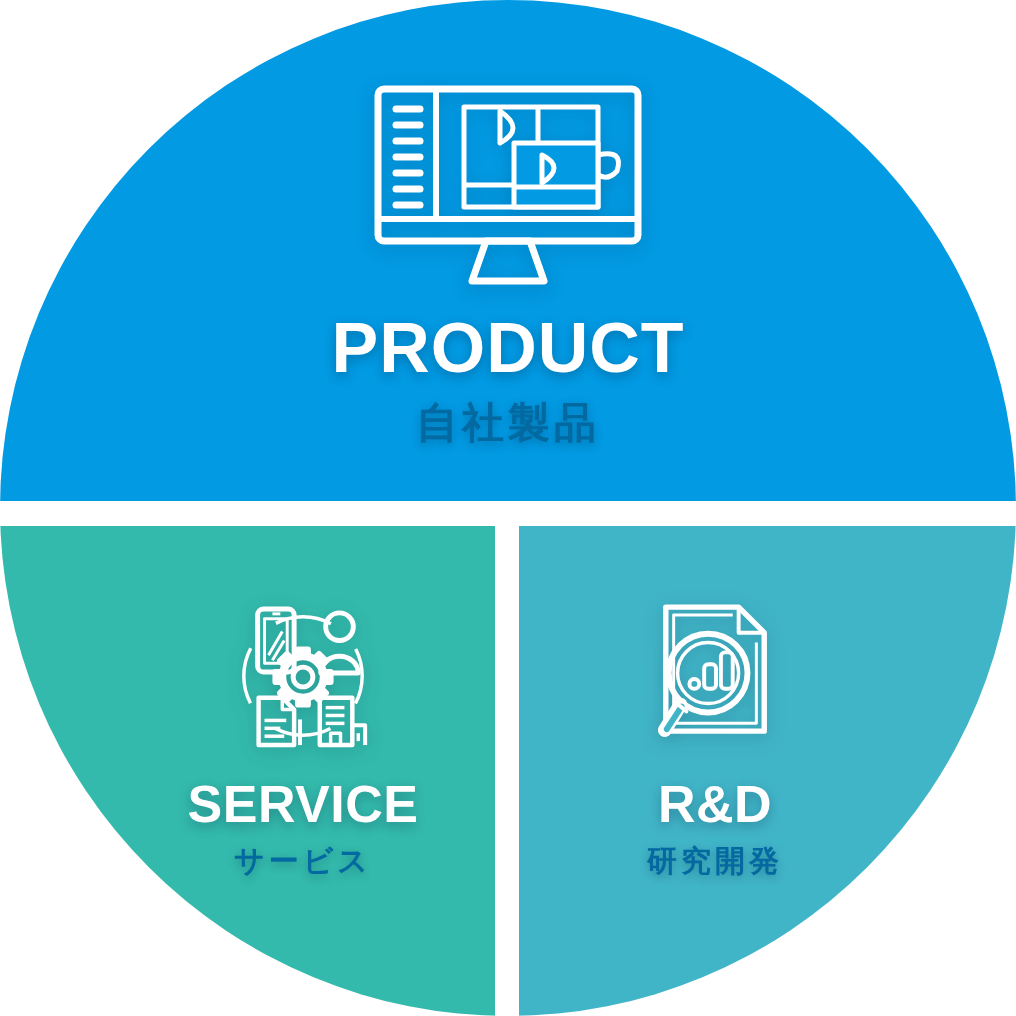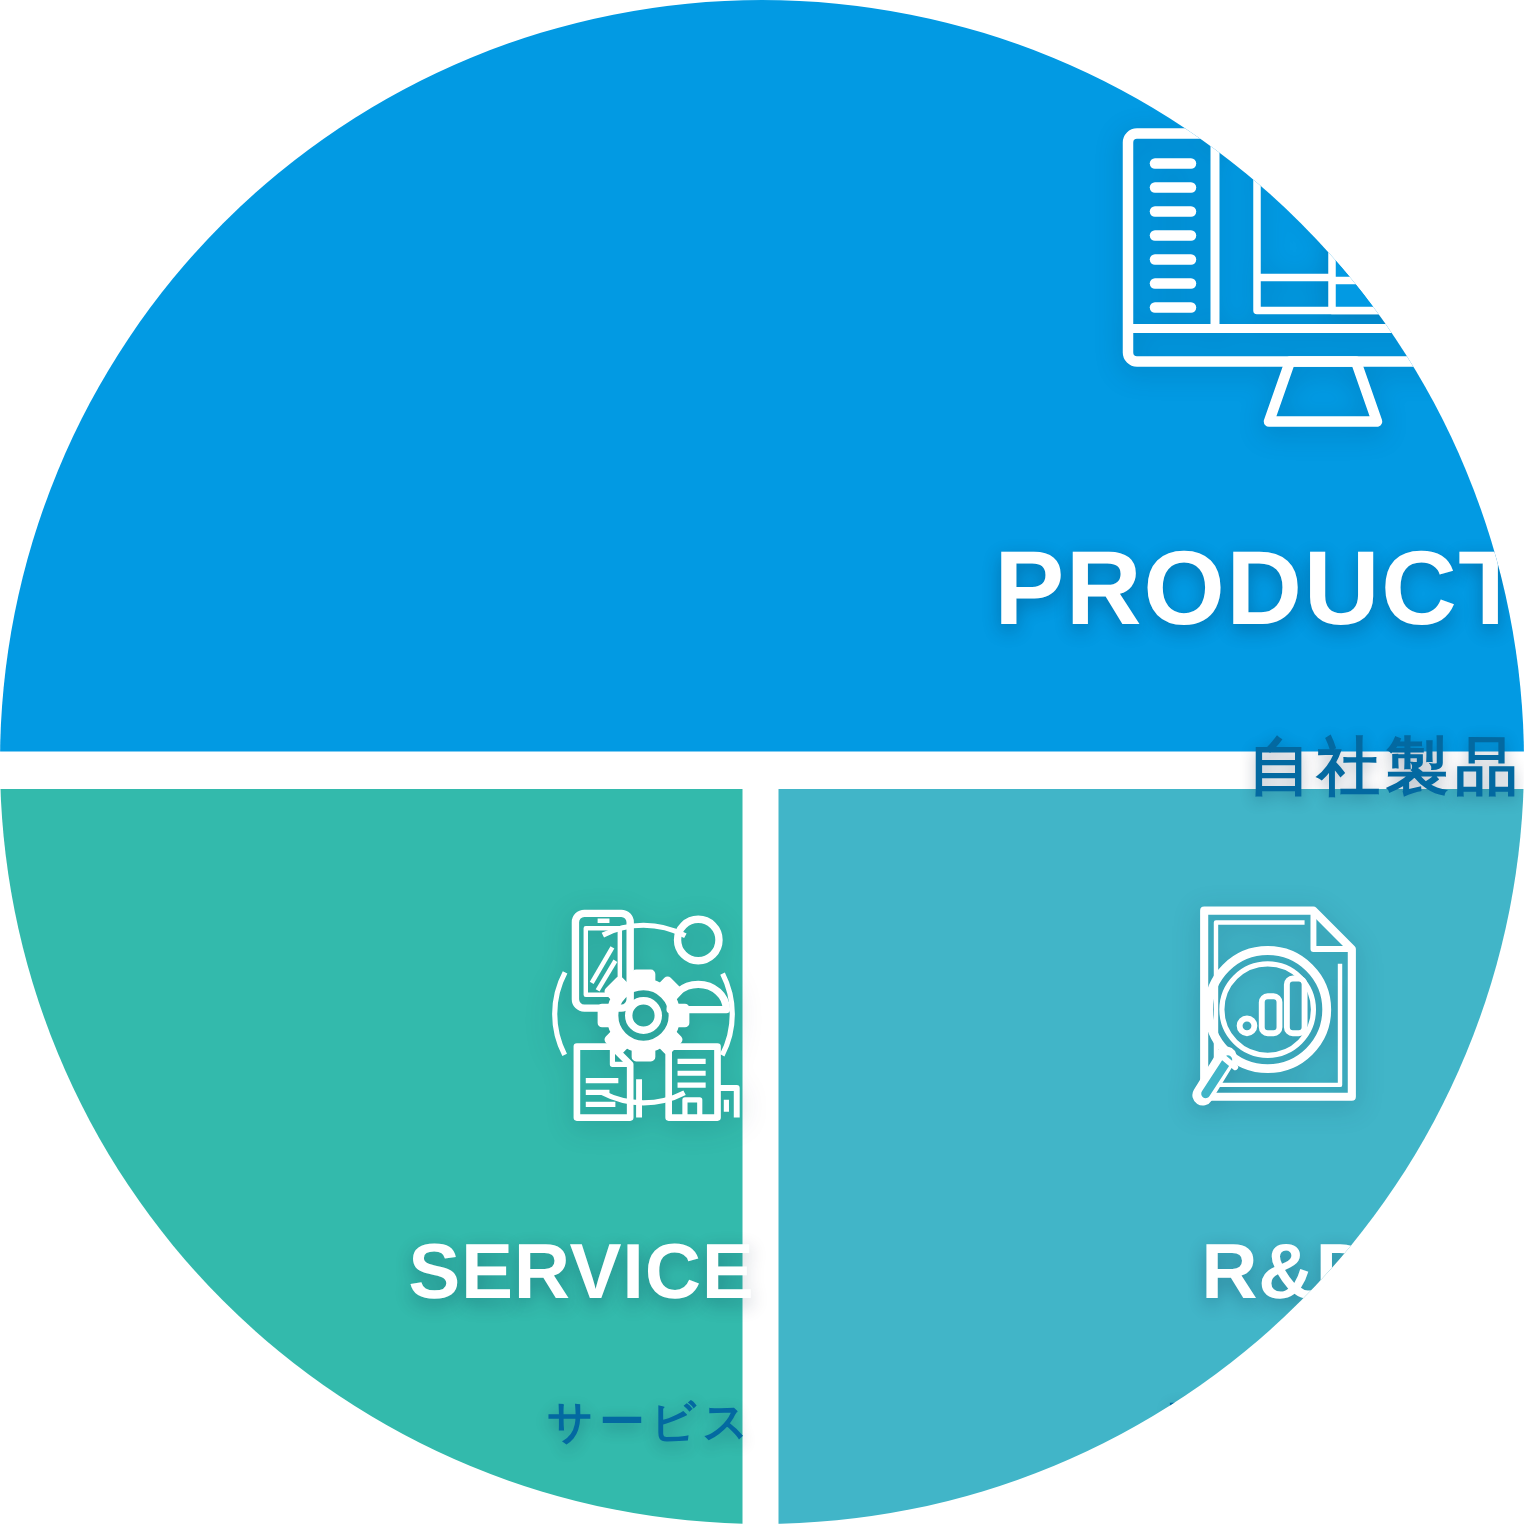--- a/index.html
+++ b/index.html
@@ -13,22 +13,22 @@
   .circle{
     position:absolute;left:0;top:0;width:1016px;height:1016px;
     border-radius:50%;overflow:hidden;
   }
   .seg{position:absolute;}
   .seg-product{left:0;top:0;width:1016px;height:501px;}
   .seg-service{left:0;top:526px;width:495px;height:490px;}
   .seg-rd{left:519px;top:526px;width:497px;height:490px;}
 
   .group{
-    position:absolute;display:flex;flex-direction:column;align-items:flex-end;
-    text-align:center;color:#fff;gap:44px;
+    position:absolute;display:flex;flex-direction:column;align-items:center;
+    text-align:center;color:#fff;
   }
   .g-product{left:0;width:1016px;top:85px;}
   .g-service{left:103px;width:400px;top:603px;}
   .g-rd{left:515px;width:400px;top:601px;}
 
   .icon{filter:drop-shadow(0 4px 9px rgba(0,30,60,.22));}
   h2,p{margin:0;}
   .title{
     font-weight:700;line-height:1;color:#fff;
     text-shadow:0 4px 12px rgba(0,30,60,.30);

